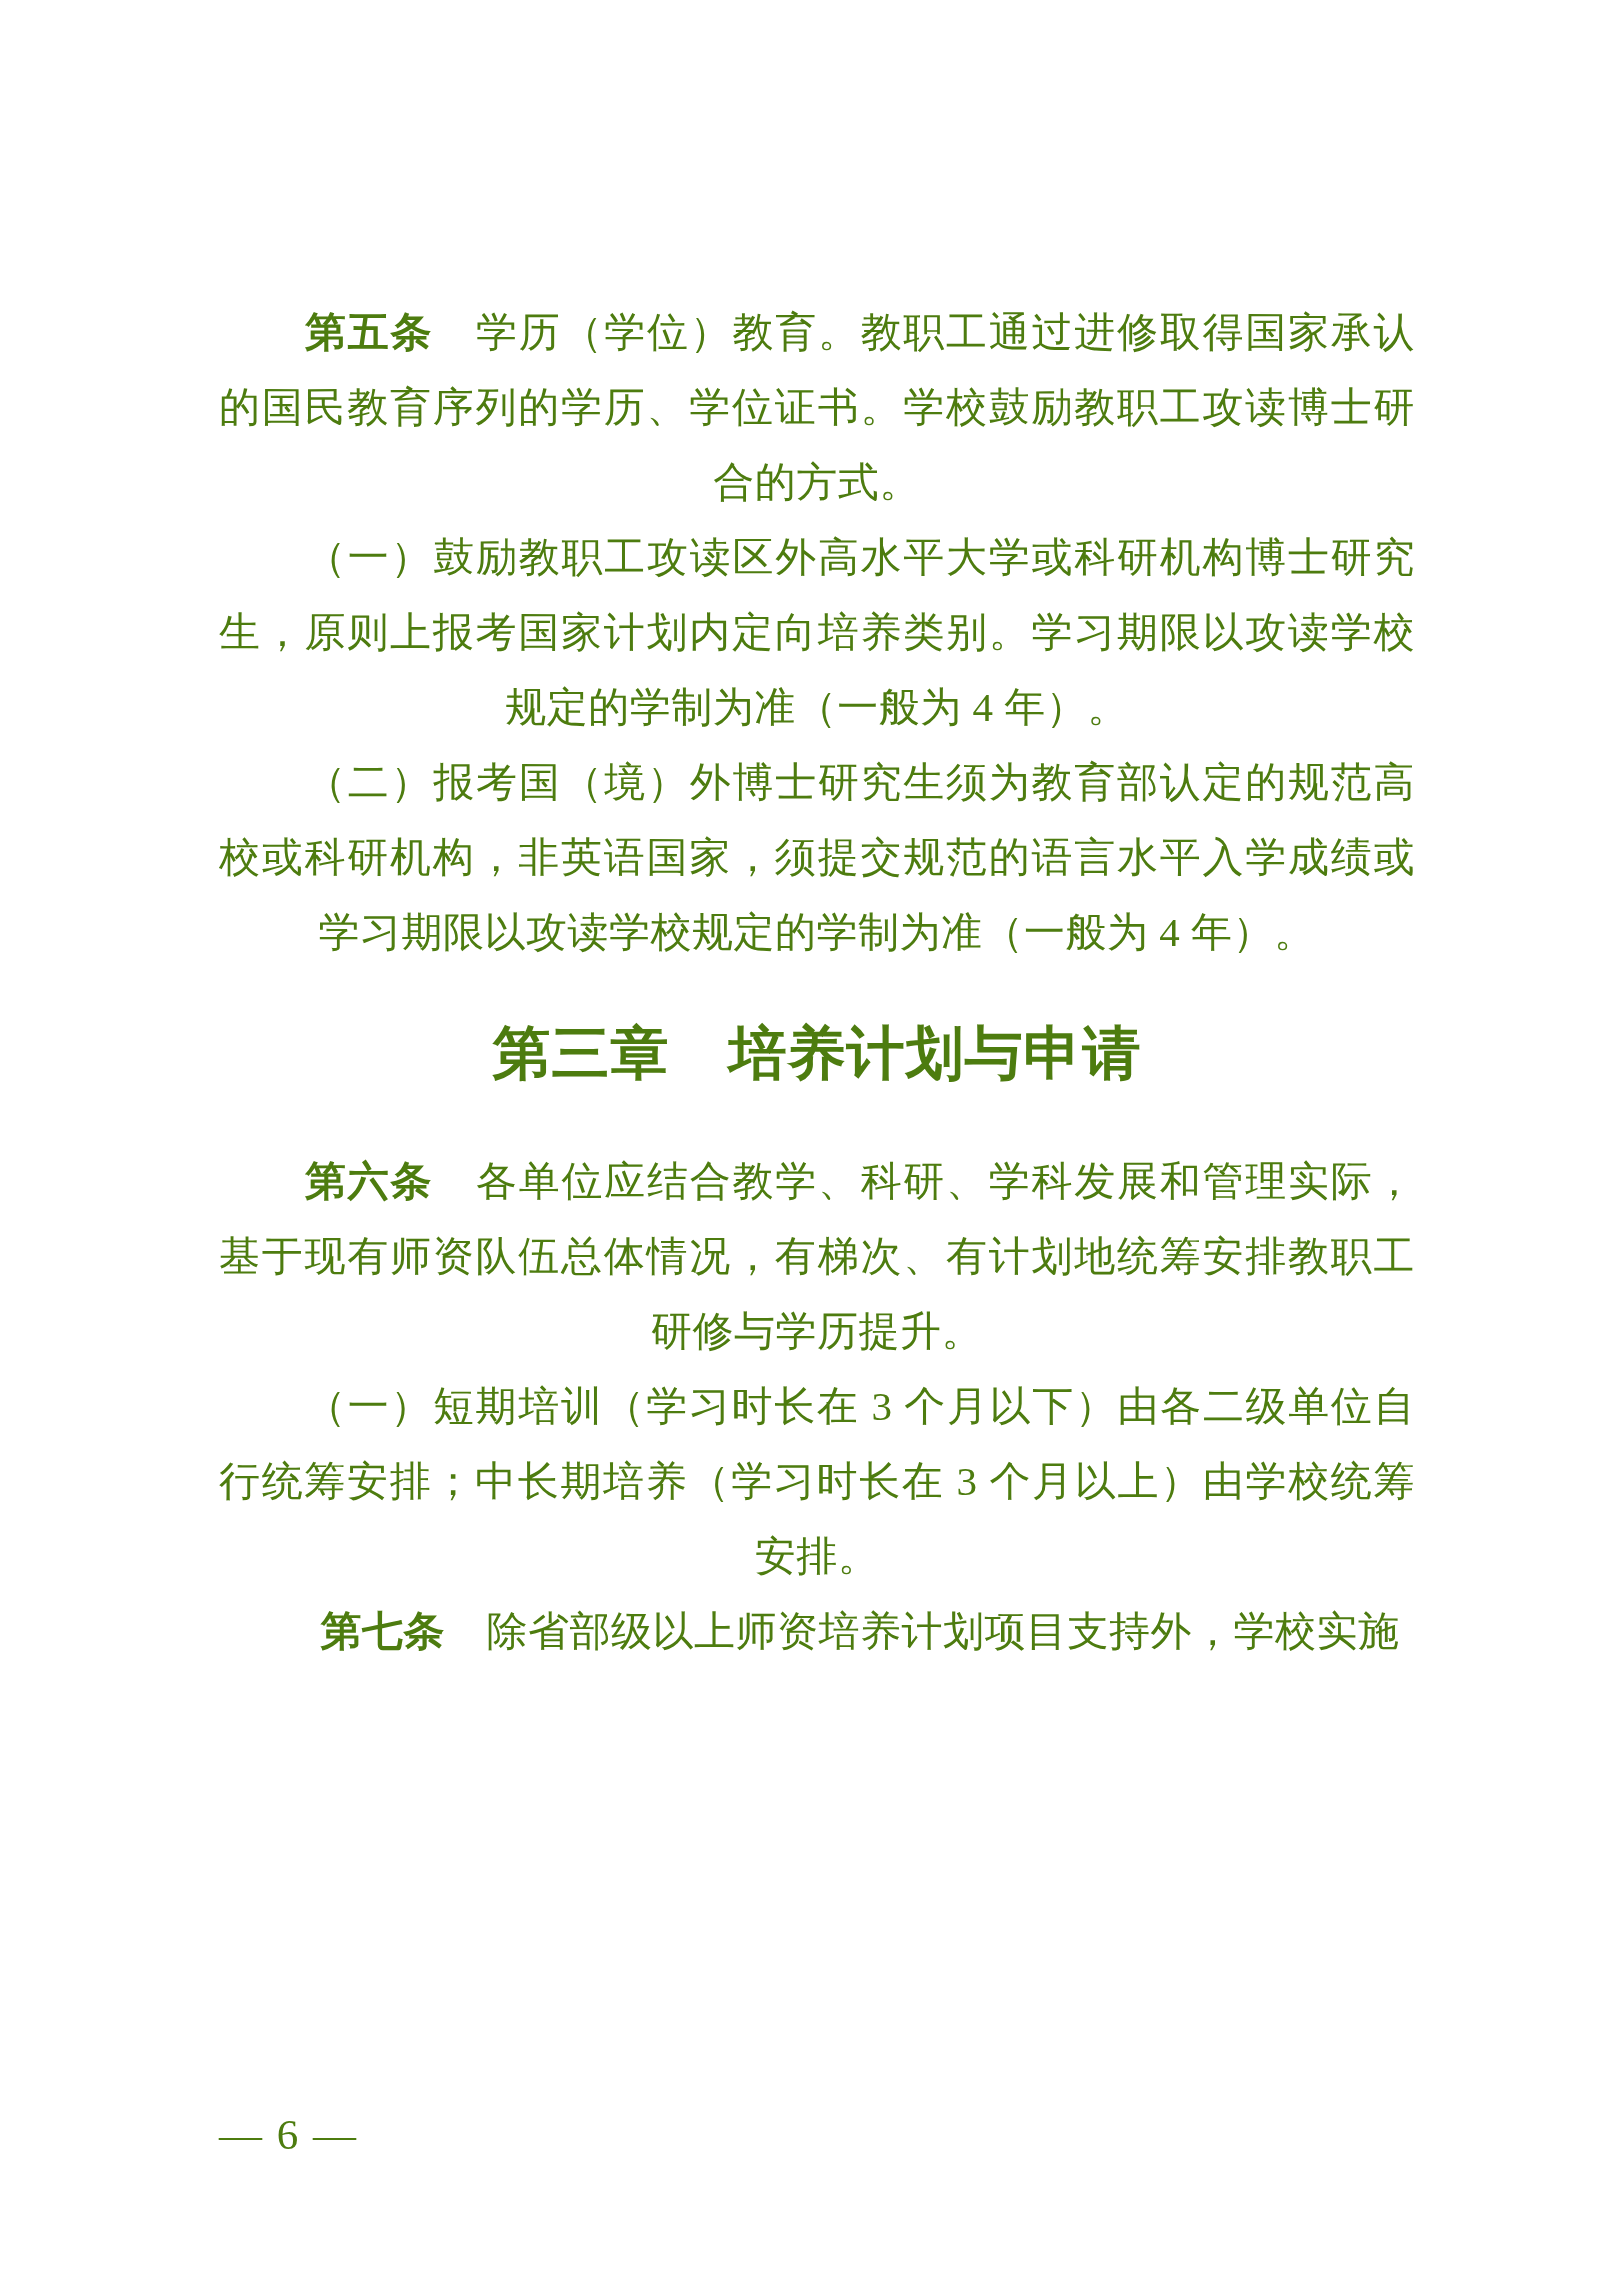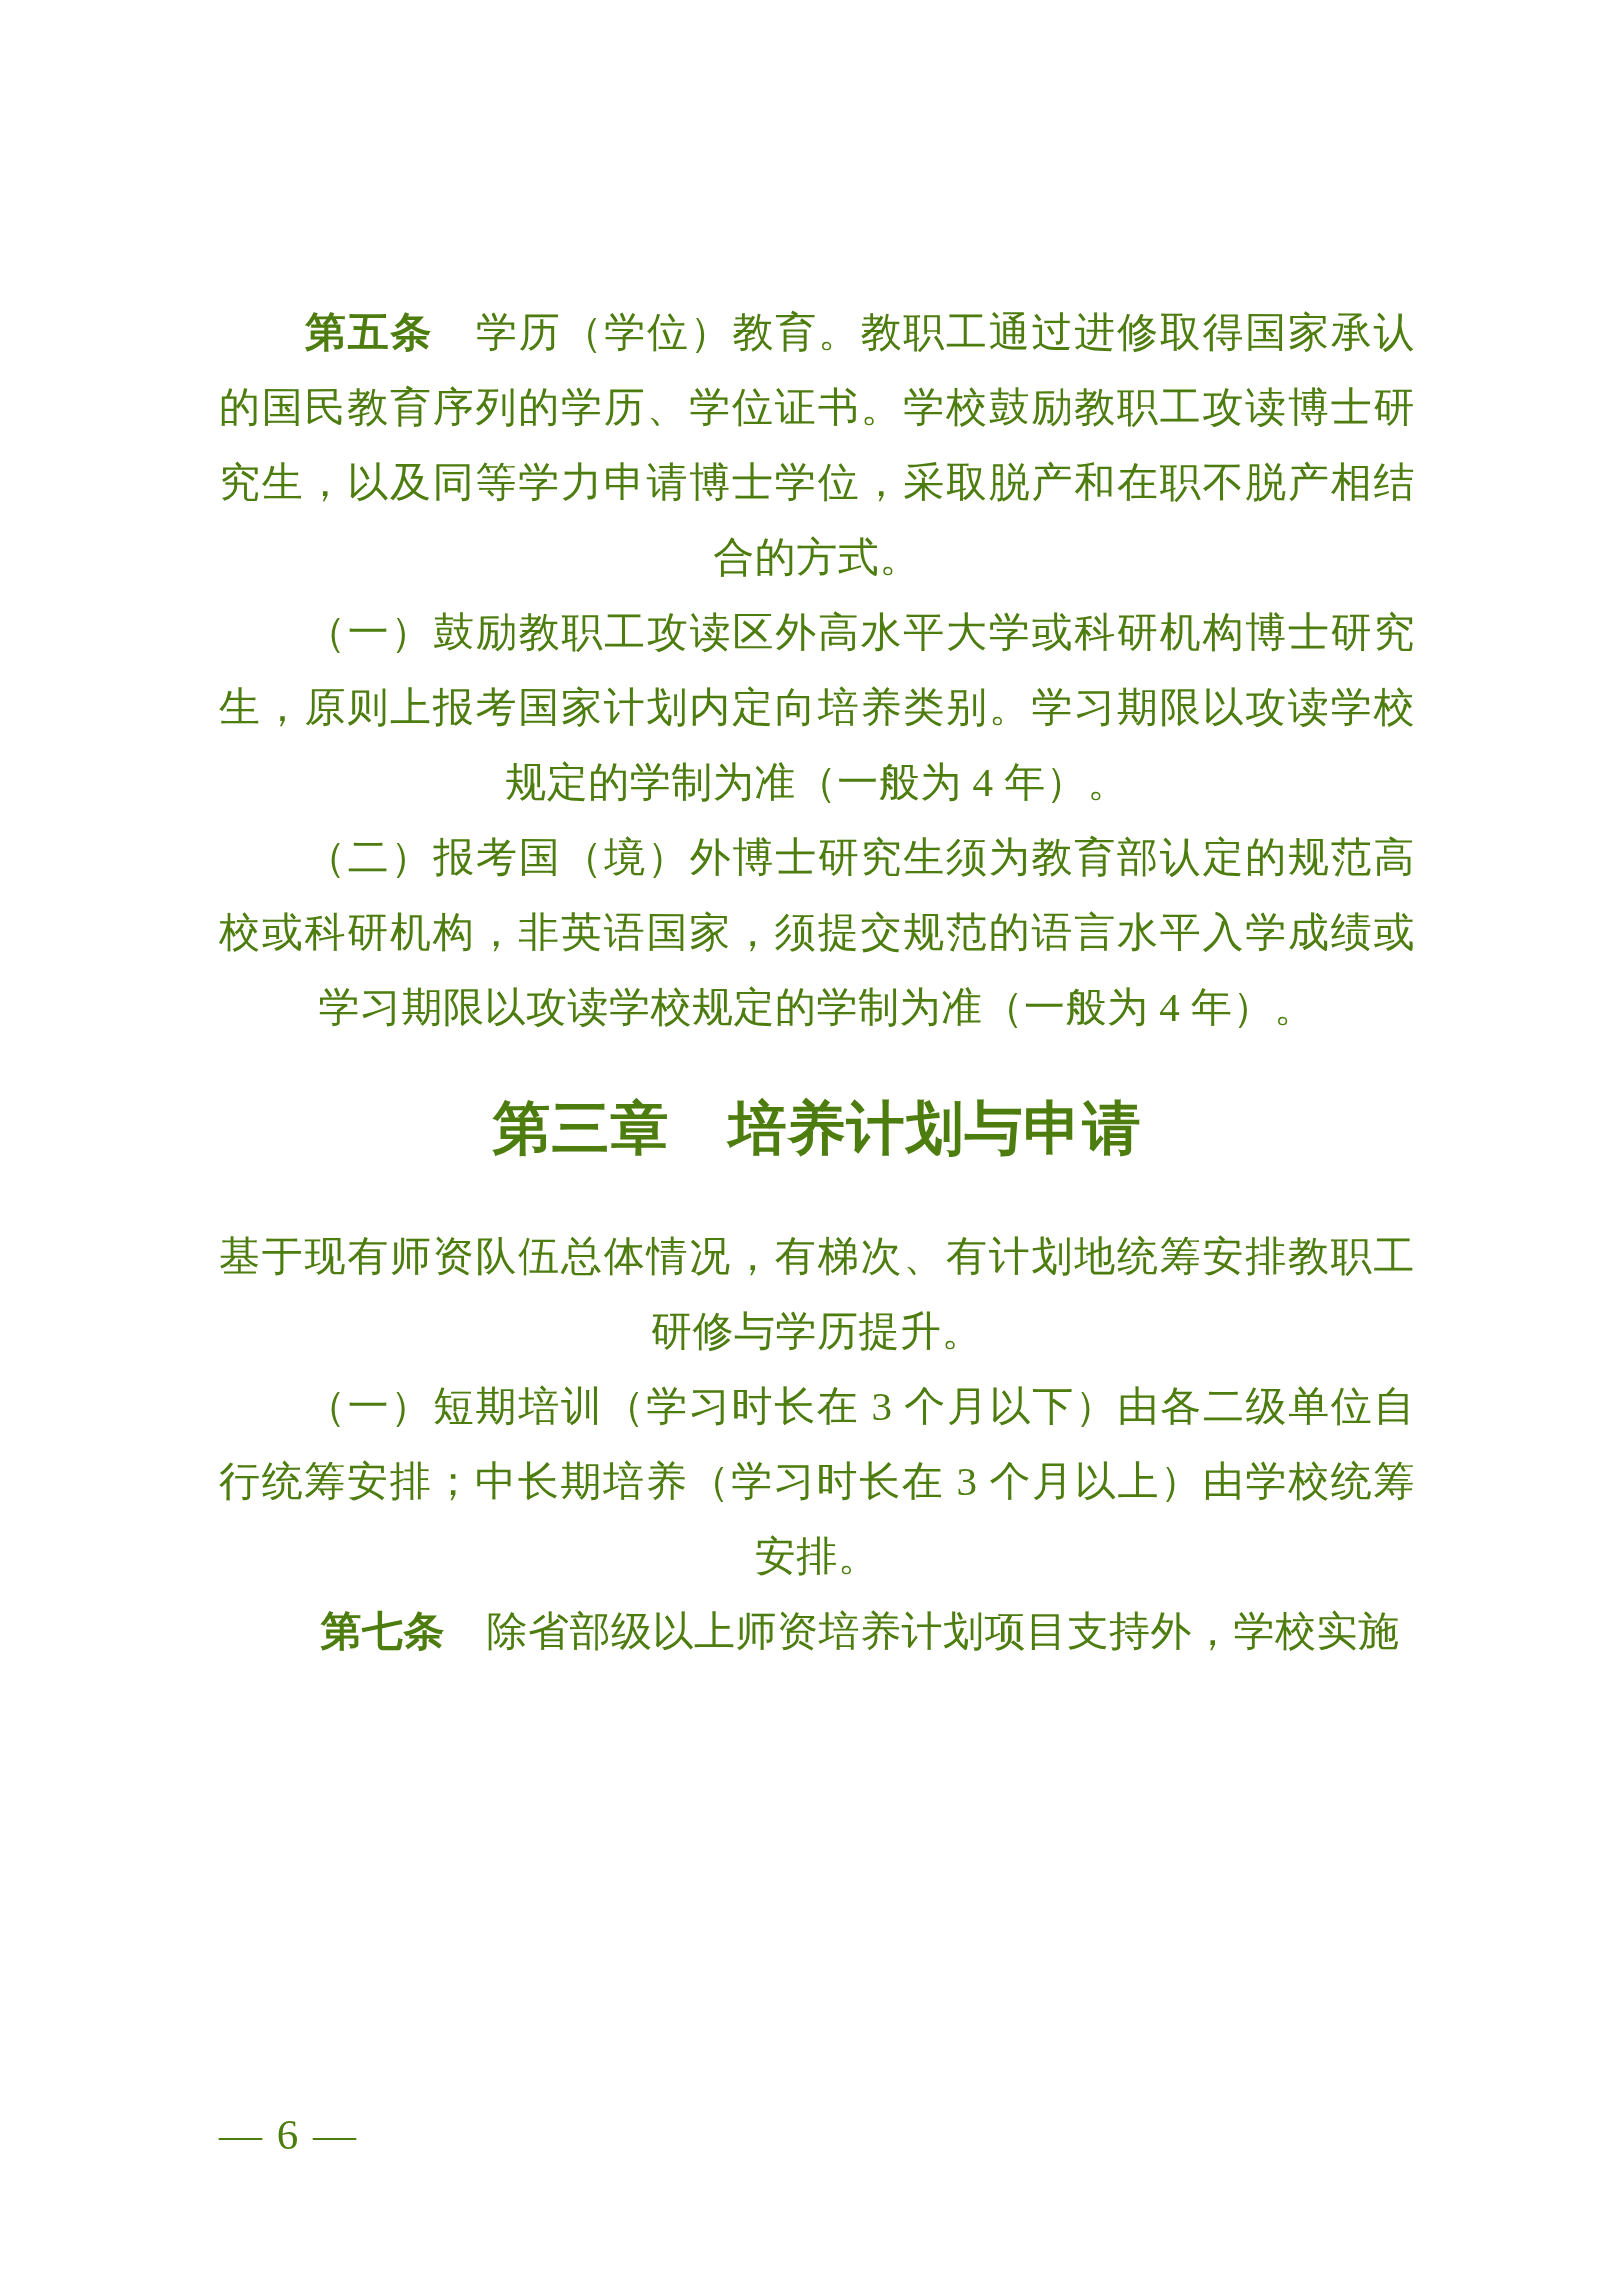--- a/index.html
+++ b/index.html
@@ -55,39 +55,39 @@
 </style>
 </head>
 <body>
 
 <div class="page">
   <main class="body-text">
 
     <section>
       <div class="line full indent"><span class="lead">第五条</span><span>　学历（学位）教育。教职工通过进修取得国家承认</span></div>
       <div class="line full">的国民教育序列的学历、学位证书。学校鼓励教职工攻读博士研</div>
-      <div class="line full">究生，以及同等学力申请博士学位，采取脱产和在职不脱产相结</div>
       <div class="line last">合的方式。</div>
     </section>
 
     <section>
       <div class="line full indent">（一）鼓励教职工攻读区外高水平大学或科研机构博士研究</div>
       <div class="line full">生，原则上报考国家计划内定向培养类别。学习期限以攻读学校</div>
       <div class="line last">规定的学制为准（一般为 4 年）。</div>
     </section>
 
     <section>
       <div class="line full indent">（二）报考国（境）外博士研究生须为教育部认定的规范高</div>
       <div class="line full">校或科研机构，非英语国家，须提交规范的语言水平入学成绩或</div>
       <div class="line last">学习期限以攻读学校规定的学制为准（一般为 4 年）。</div>
     </section>
 
     <h2 class="chapter">第三章　培养计划与申请</h2>
 
     <section>
+      <div class="line full indent"><span class="lead">第六条</span><span>　各单位应结合教学、科研、学科发展和管理实际，</span></div>
       <div class="line full">基于现有师资队伍总体情况，有梯次、有计划地统筹安排教职工</div>
       <div class="line last">研修与学历提升。</div>
     </section>
 
     <section>
       <div class="line full indent">（一）短期培训（学习时长在 3 个月以下）由各二级单位自</div>
       <div class="line full">行统筹安排；中长期培养（学习时长在 3 个月以上）由学校统筹</div>
       <div class="line last">安排。</div>
     </section>
 

